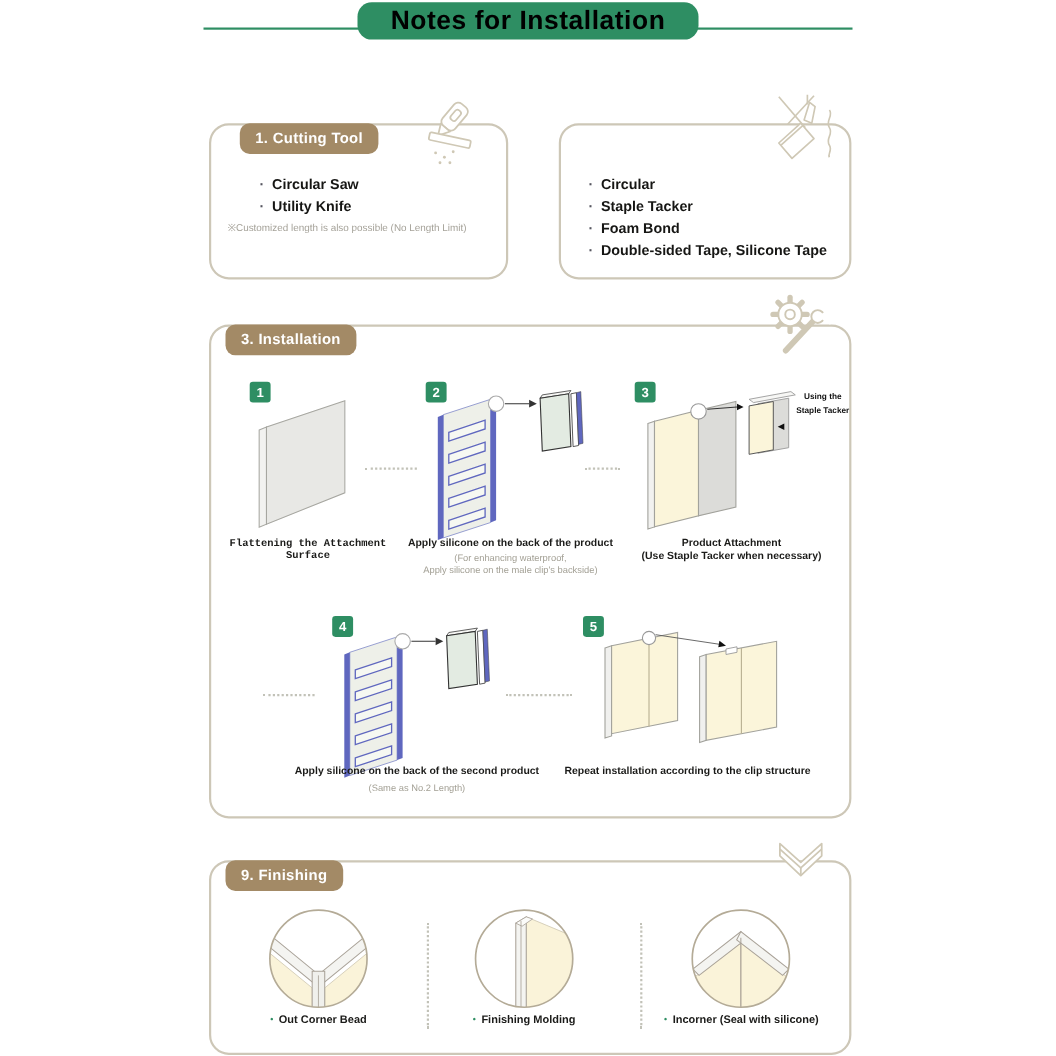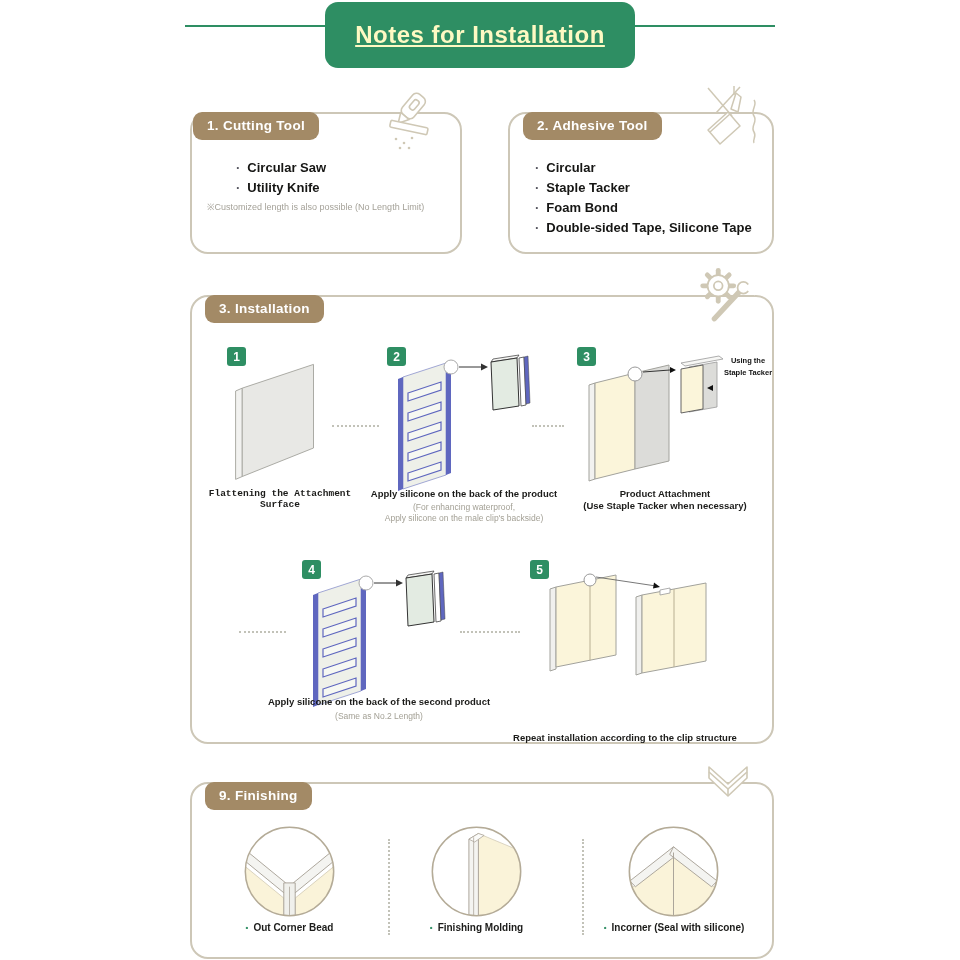--- a/index.html
+++ b/index.html
@@ -1,22 +1,22 @@
 <!DOCTYPE html>
 <html><head>
 <meta charset="utf-8">
 <style>
   html,body{margin:0;padding:0;background:#fff;}
   #canvas{position:relative;width:960px;height:960px;background:#ffffff;overflow:hidden;
           font-family:"Liberation Sans",sans-serif;color:#1a1a18;}
   
   .title-line{position:absolute;top:25px;left:185px;width:590px;border-top:2px solid #2e8e63;}
-  .title-box{position:absolute;left:325px;top:2px;width:310px;height:66px;background:#2e8e63;
+  .title-box{position:absolute;left:325px;top:2px;width:310px;height:34px;background:#2e8e63;
              border-radius:13px;display:flex;align-items:center;justify-content:center;
-             color:#fef9c3;font-size:24px;font-weight:700;letter-spacing:.5px;text-decoration:underline;}
+             color:#000000;font-size:24px;font-weight:700;letter-spacing:.5px;}
   
   .box{position:absolute;background:#fff;border:2px solid #cdc7b7;border-radius:18px;}
   .badge{position:absolute;top:-2px;background:#a38a66;color:#fff;font-weight:700;
          font-size:13.5px;padding:6px 14px 7px;border-radius:9px;letter-spacing:.3px;white-space:nowrap;}
   .items{position:absolute;list-style:none;margin:0;padding:0;}
   .item{font-size:13px;font-weight:700;color:#161614;margin-bottom:5px;white-space:nowrap;}
   .item::before{content:"·";margin-right:7px;color:#55555f;}
   .note{position:absolute;font-size:9px;color:#a5a299;white-space:nowrap;}
   
   .step-num{position:absolute;width:19px;height:19px;background:#2e8e63;border-radius:3px;
@@ -34,21 +34,21 @@
 </style>
 </head>
 <body>
 
 <div id="canvas">
 
   <div class="title-line"></div>
   <div class="title-box">Notes for Installation</div>
 
   <section class="box" style="left:190px;top:112px;width:268px;height:138px;">
-    <div class="badge" style="left:1px;">1. Cutting Tool</div>
+    <div class="badge" style="left:26px;">1. Cutting Tool</div>
     <ul class="items" style="left:44px;top:46px;">
       <li class="item">Circular Saw</li>
       <li class="item">Utility Knife</li>
     </ul>
     <div class="note" style="left:15px;top:86px;">※Customized length is also possible (No Length Limit)</div>
     <svg class="diagram" style="left:190px;top:-24px;" width="58" height="66" viewBox="0 0 58 66">
       <g stroke="#cfc8b5" stroke-width="1.6" fill="#fff" stroke-linejoin="round">
         <g transform="rotate(40 29 18)">
           <rect x="22" y="2" width="15" height="26" rx="5"></rect>
           <rect x="26.5" y="8" width="6" height="11" rx="2.5"></rect>
@@ -60,21 +60,20 @@
         <circle cx="14" cy="49" r="1.3"></circle>
           <circle cx="22" cy="53" r="1.3"></circle>
         <circle cx="30" cy="48" r="1.3"></circle>
           <circle cx="18" cy="58" r="1.3"></circle>
           <circle cx="27" cy="58" r="1.3"></circle>
       </g>
     </svg>
   </section>
 
   <section class="box" style="left:508px;top:112px;width:262px;height:138px;">
-    <div class="badge" style="left:13px;">2. Adhesive Tool</div>
     <ul class="items" style="left:25px;top:46px;">
       <li class="item">Circular</li>
       <li class="item">Staple Tacker</li>
       <li class="item">Foam Bond</li>
       <li class="item">Double-sided Tape, Silicone Tape</li>
     </ul>
     <svg class="diagram" style="left:188px;top:-28px;" width="64" height="72" viewBox="0 0 64 72">
       <g stroke="#cfc8b5" stroke-width="1.5" fill="none" stroke-linejoin="round">
         <line x1="10" y1="2" x2="34" y2="30"></line>
         <line x1="42" y1="1" x2="18" y2="27"></line>
@@ -178,21 +177,21 @@
       <polygon points="12,24 72,12 72,92 12,104" fill="#fbf5da" stroke="#a2a29c" stroke-width="1"></polygon>
       <line x1="46" y1="17.5" x2="46" y2="97.5" stroke="#b8af92" stroke-width="1"></line>
       <circle cx="46" cy="17" r="6" fill="#fff" stroke="#999" stroke-width="1"></circle>
       <line x1="52" y1="14" x2="112" y2="23" stroke="#555" stroke-width=".8"></line>
       <polygon points="110,19.5 116,24 109,25.5" fill="#111"></polygon>
       <polygon points="92,34 98,32 98,110 92,112" fill="#f0f0ee" stroke="#a2a29c" stroke-width="1"></polygon>
       <polygon points="98,32 162,20 162,98 98,110" fill="#fbf5da" stroke="#a2a29c" stroke-width="1"></polygon>
       <line x1="130" y1="26" x2="130" y2="104" stroke="#b8af92" stroke-width="1"></line>
       <polygon points="116,27 126,25 126,30 116,32" fill="#fff" stroke="#999" stroke-width=".8"></polygon>
     </svg>
-    <div class="caption" style="left:308px;top:399px;width:250px;margin-top:36px;">Repeat installation according to the clip structure</div>
+    <div class="caption" style="left:308px;top:399px;width:250px;">Repeat installation according to the clip structure</div>
 
     <svg class="diagram" style="left:503px;top:-33px;" width="60" height="63" viewBox="0 0 62 64">
       <g stroke="#cfc8b5" stroke-width="5" stroke-linecap="round">
         <line x1="35" y1="22" x2="40" y2="22"></line>
           <line x1="31.8" y1="29.8" x2="35.3" y2="33.3"></line>
         <line x1="24" y1="33" x2="24" y2="38"></line>
           <line x1="16.2" y1="29.8" x2="12.7" y2="33.3"></line>
         <line x1="13" y1="22" x2="8" y2="22"></line>
           <line x1="16.2" y1="14.2" x2="12.7" y2="10.7"></line>
         <line x1="24" y1="11" x2="24" y2="6"></line>

